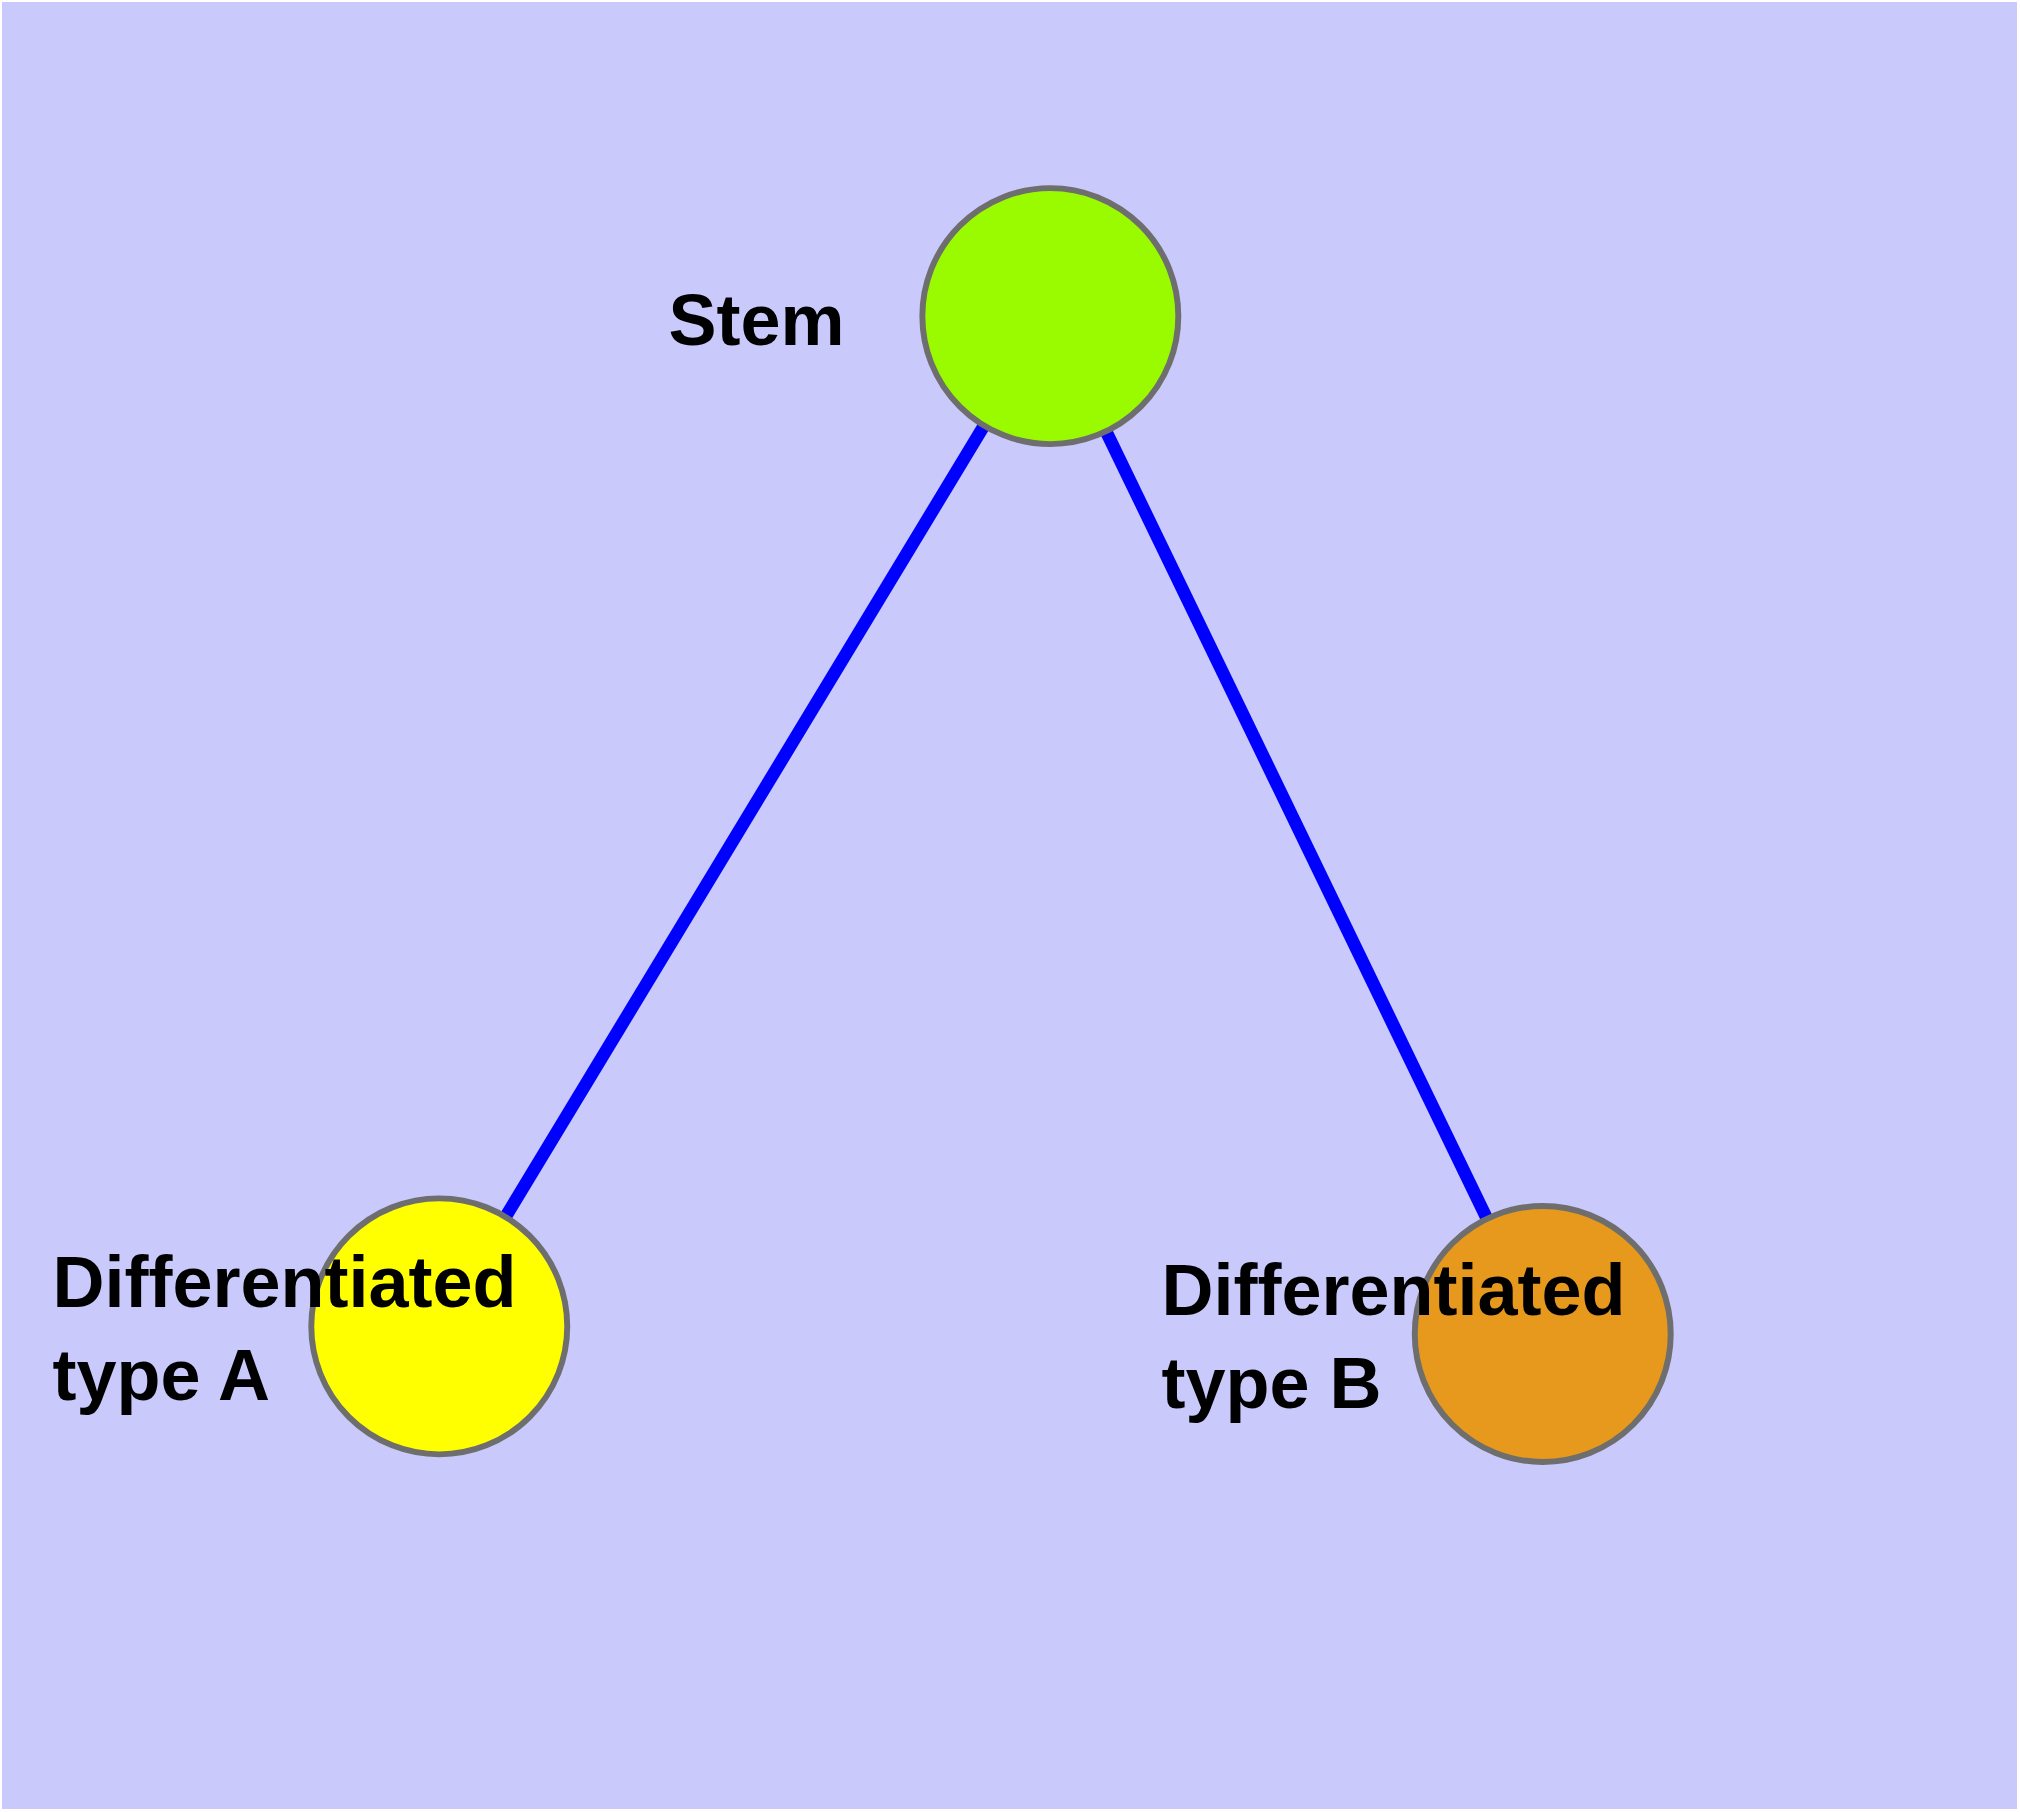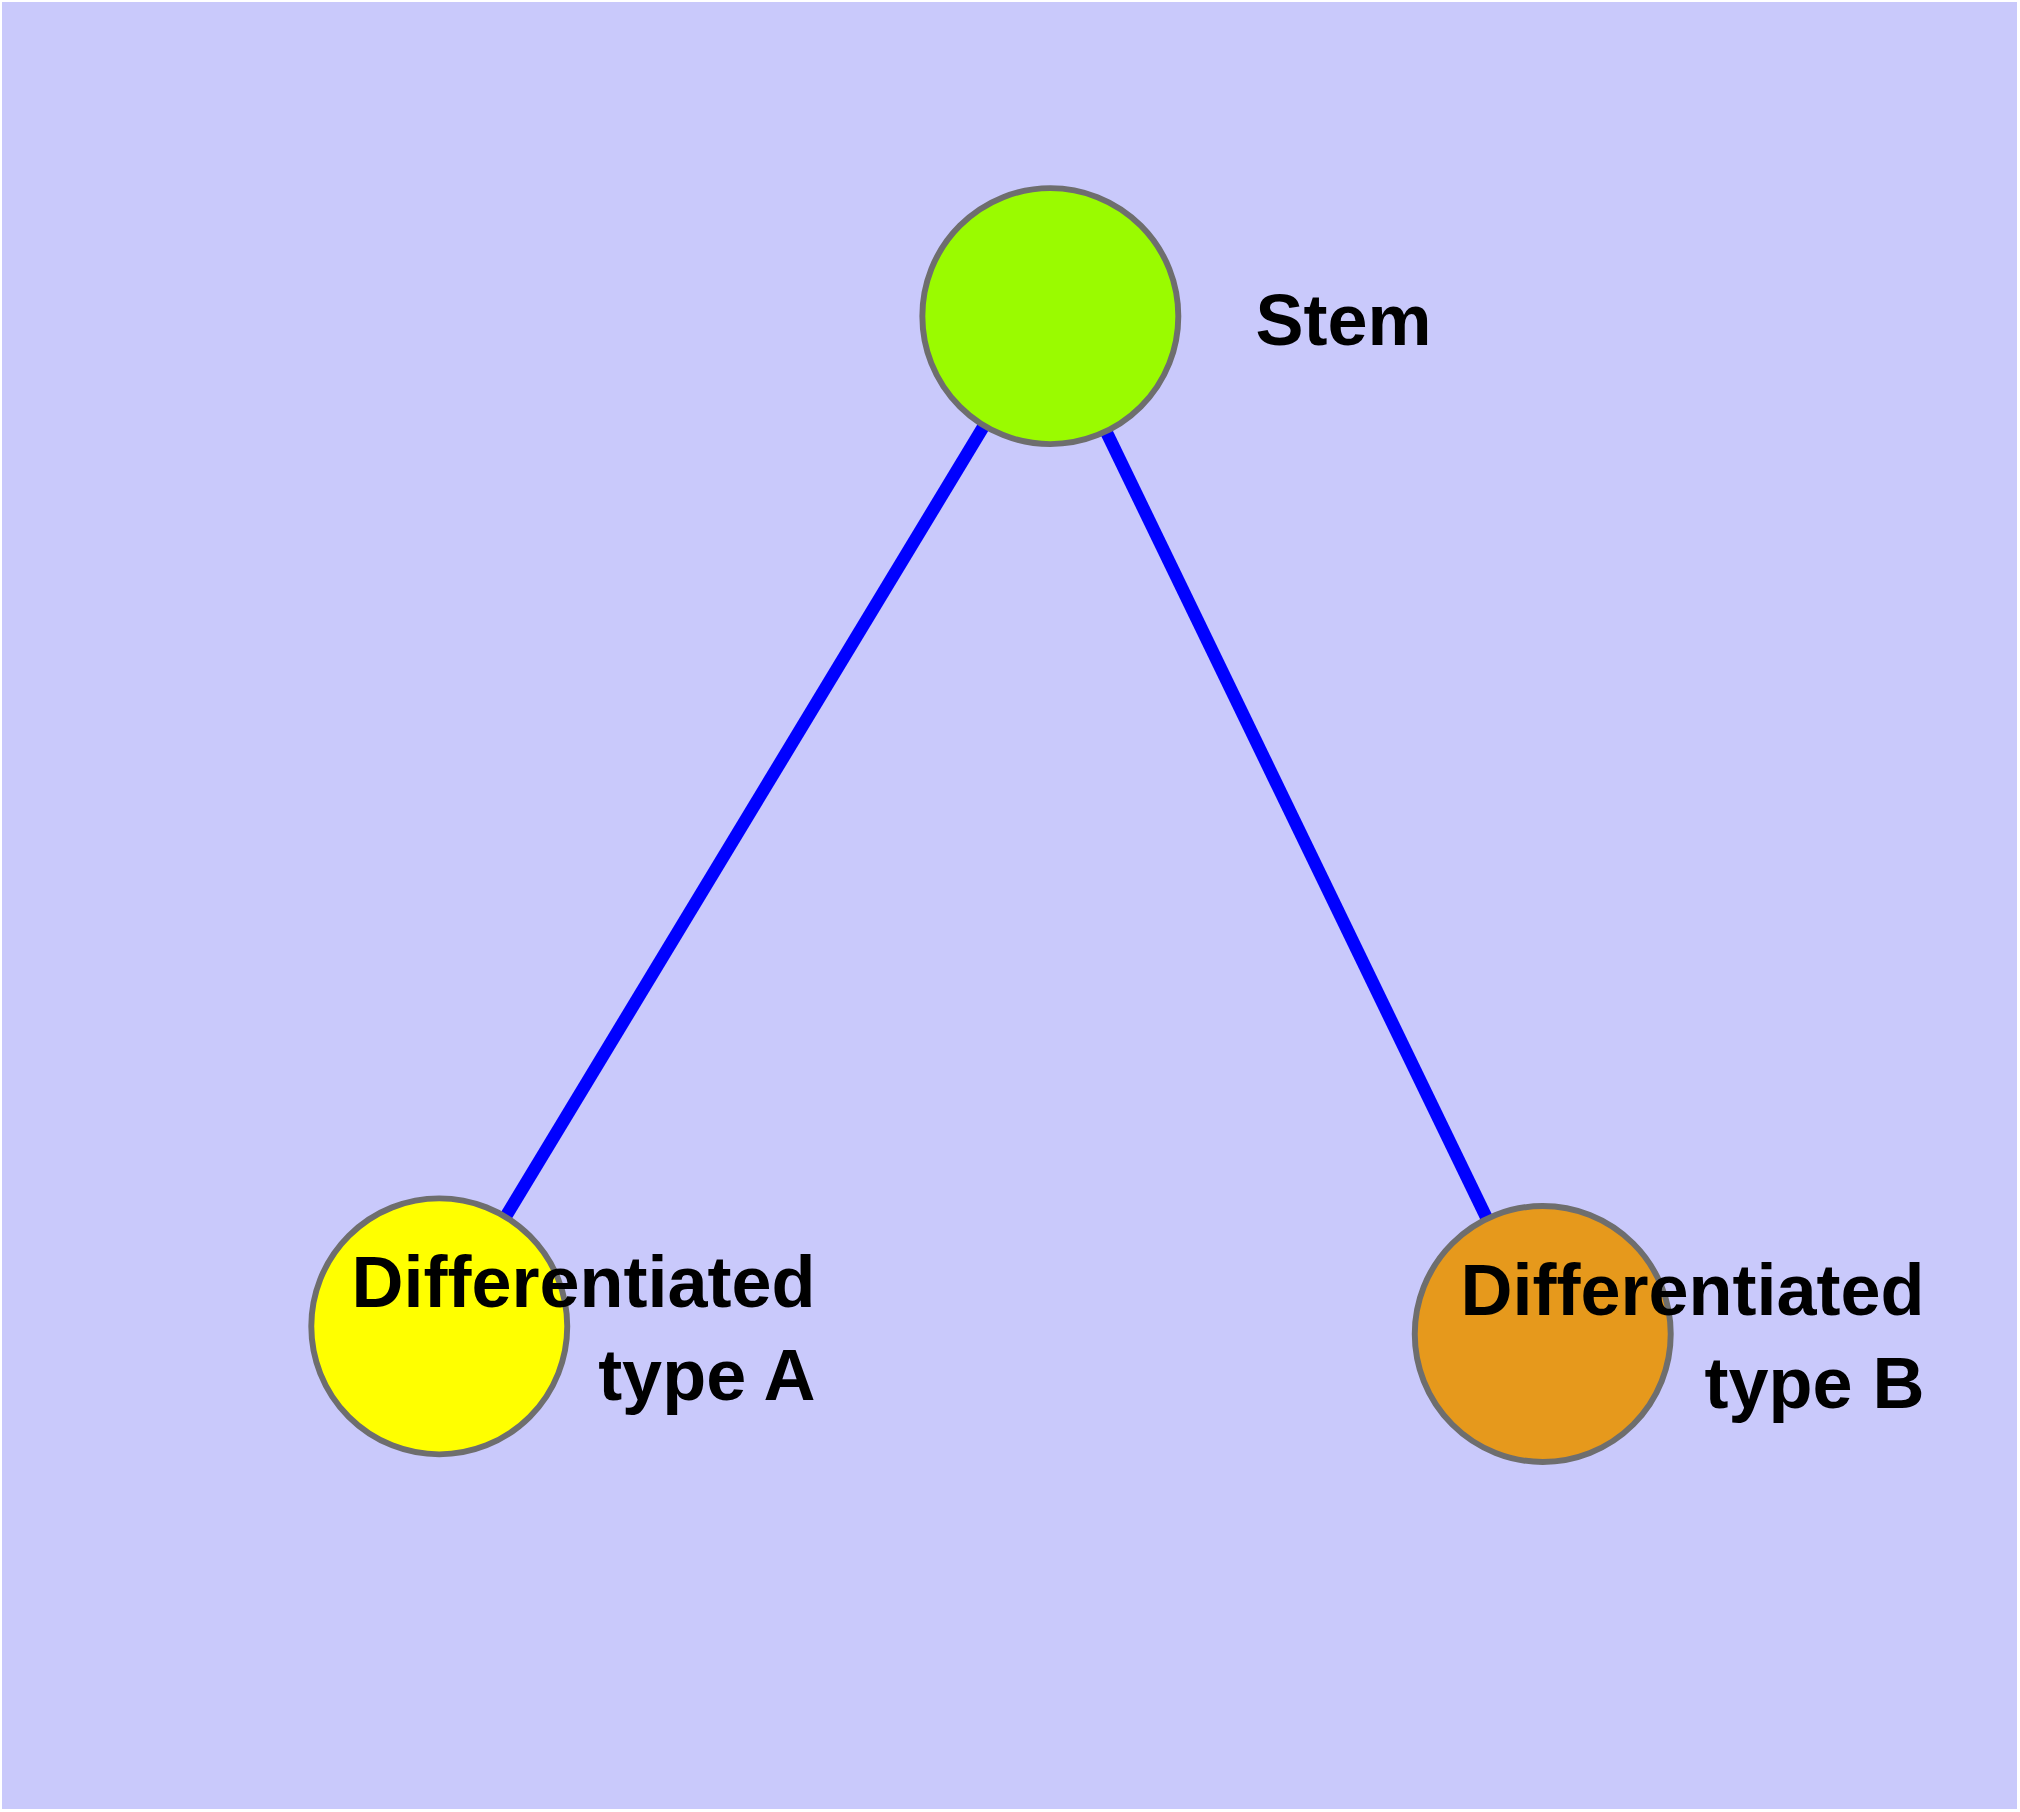--- a/index.html
+++ b/index.html
@@ -33,21 +33,21 @@
     stroke-width: 15;
     stroke-linecap: butt;
   }
   .node-label {
     position: absolute;
     transform: translate(-50%, -50%);
     color: #000000;
     font-size: 72px;
     font-weight: bold;
     line-height: 93px;
-    text-align: right;
+    text-align: left;
     white-space: pre-line;
     width: 763px;
     pointer-events: none;
   }
   .node-label.stem   { left: 1050px; top: 320px; }
   .node-label.type-a { left: 434px;  top: 1329px; }
   .node-label.type-b { left: 1543px; top: 1337px; }
 </style>
 </head>
 <body>

